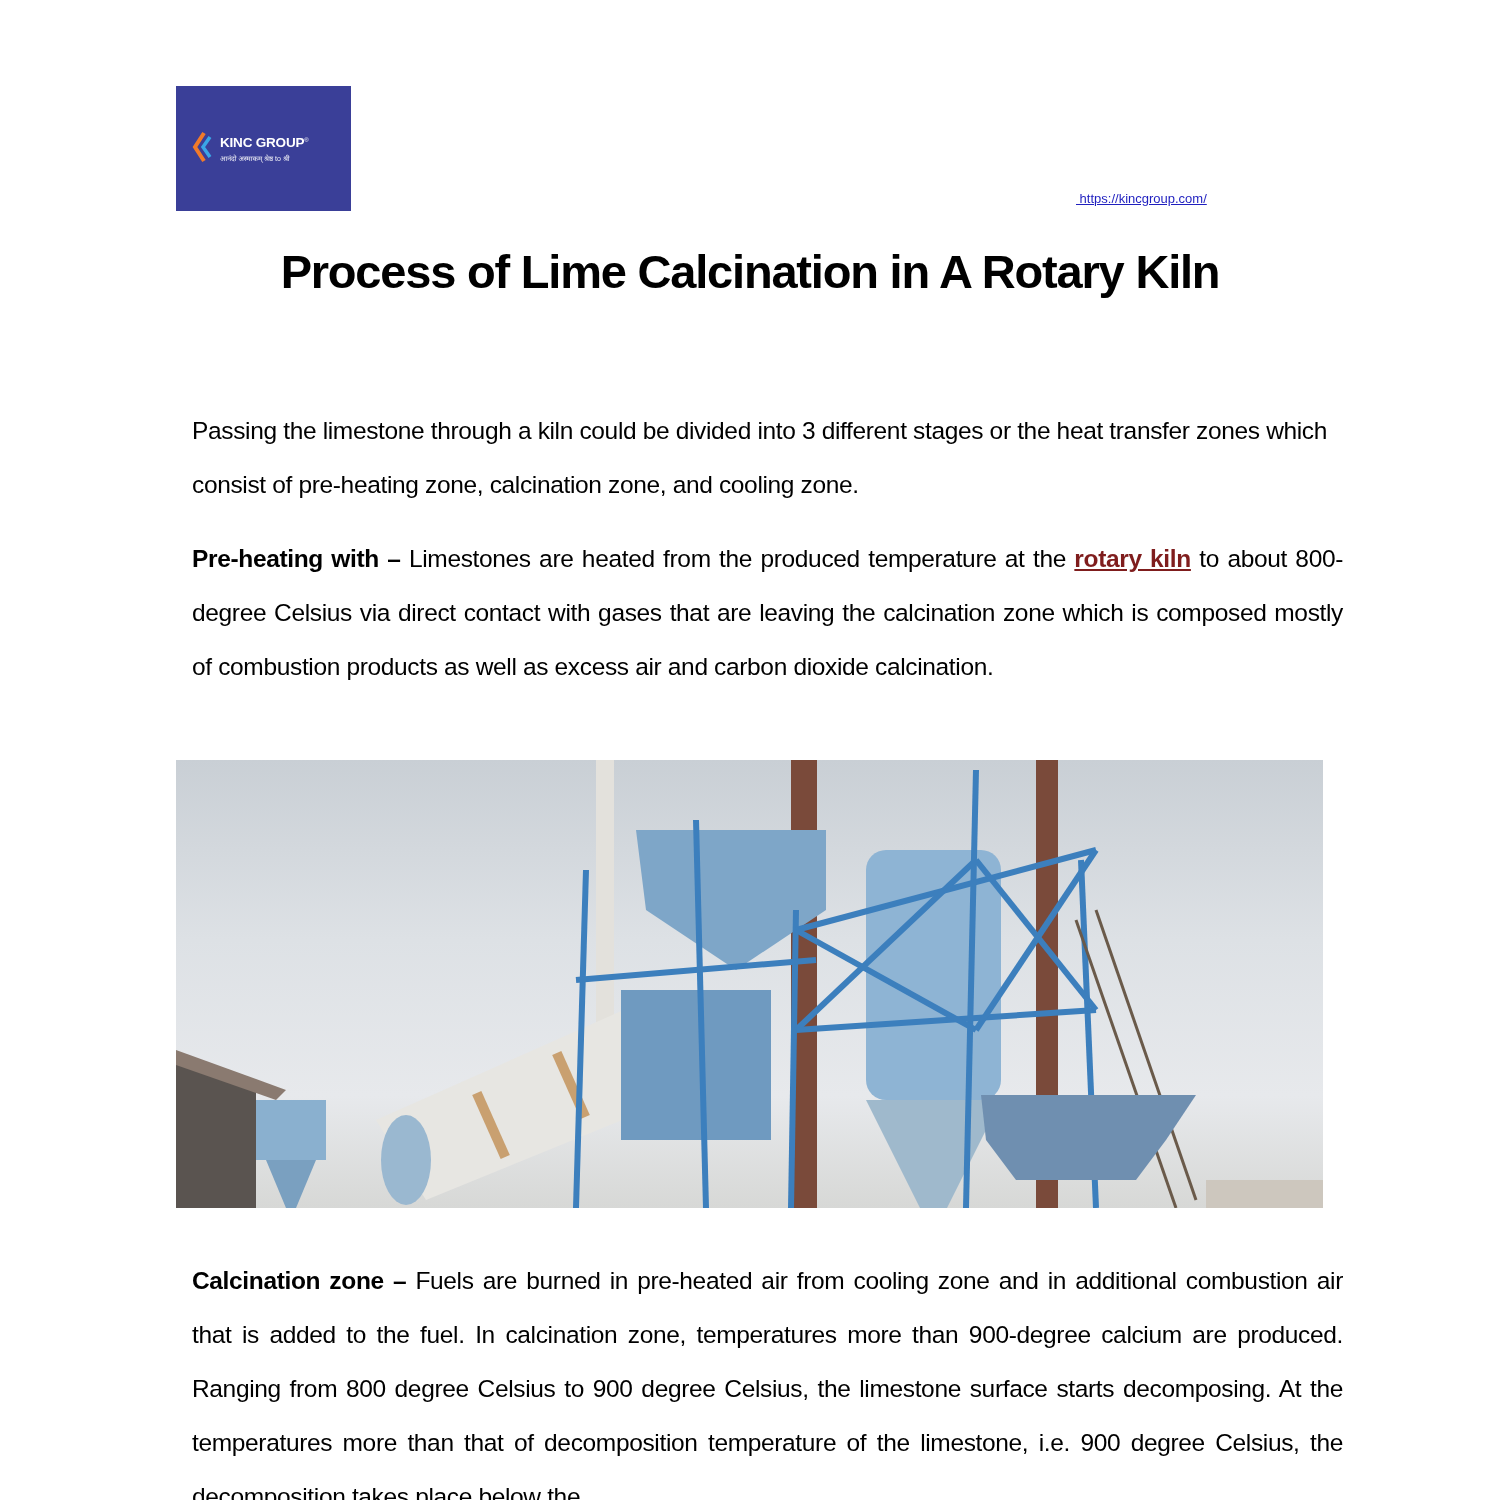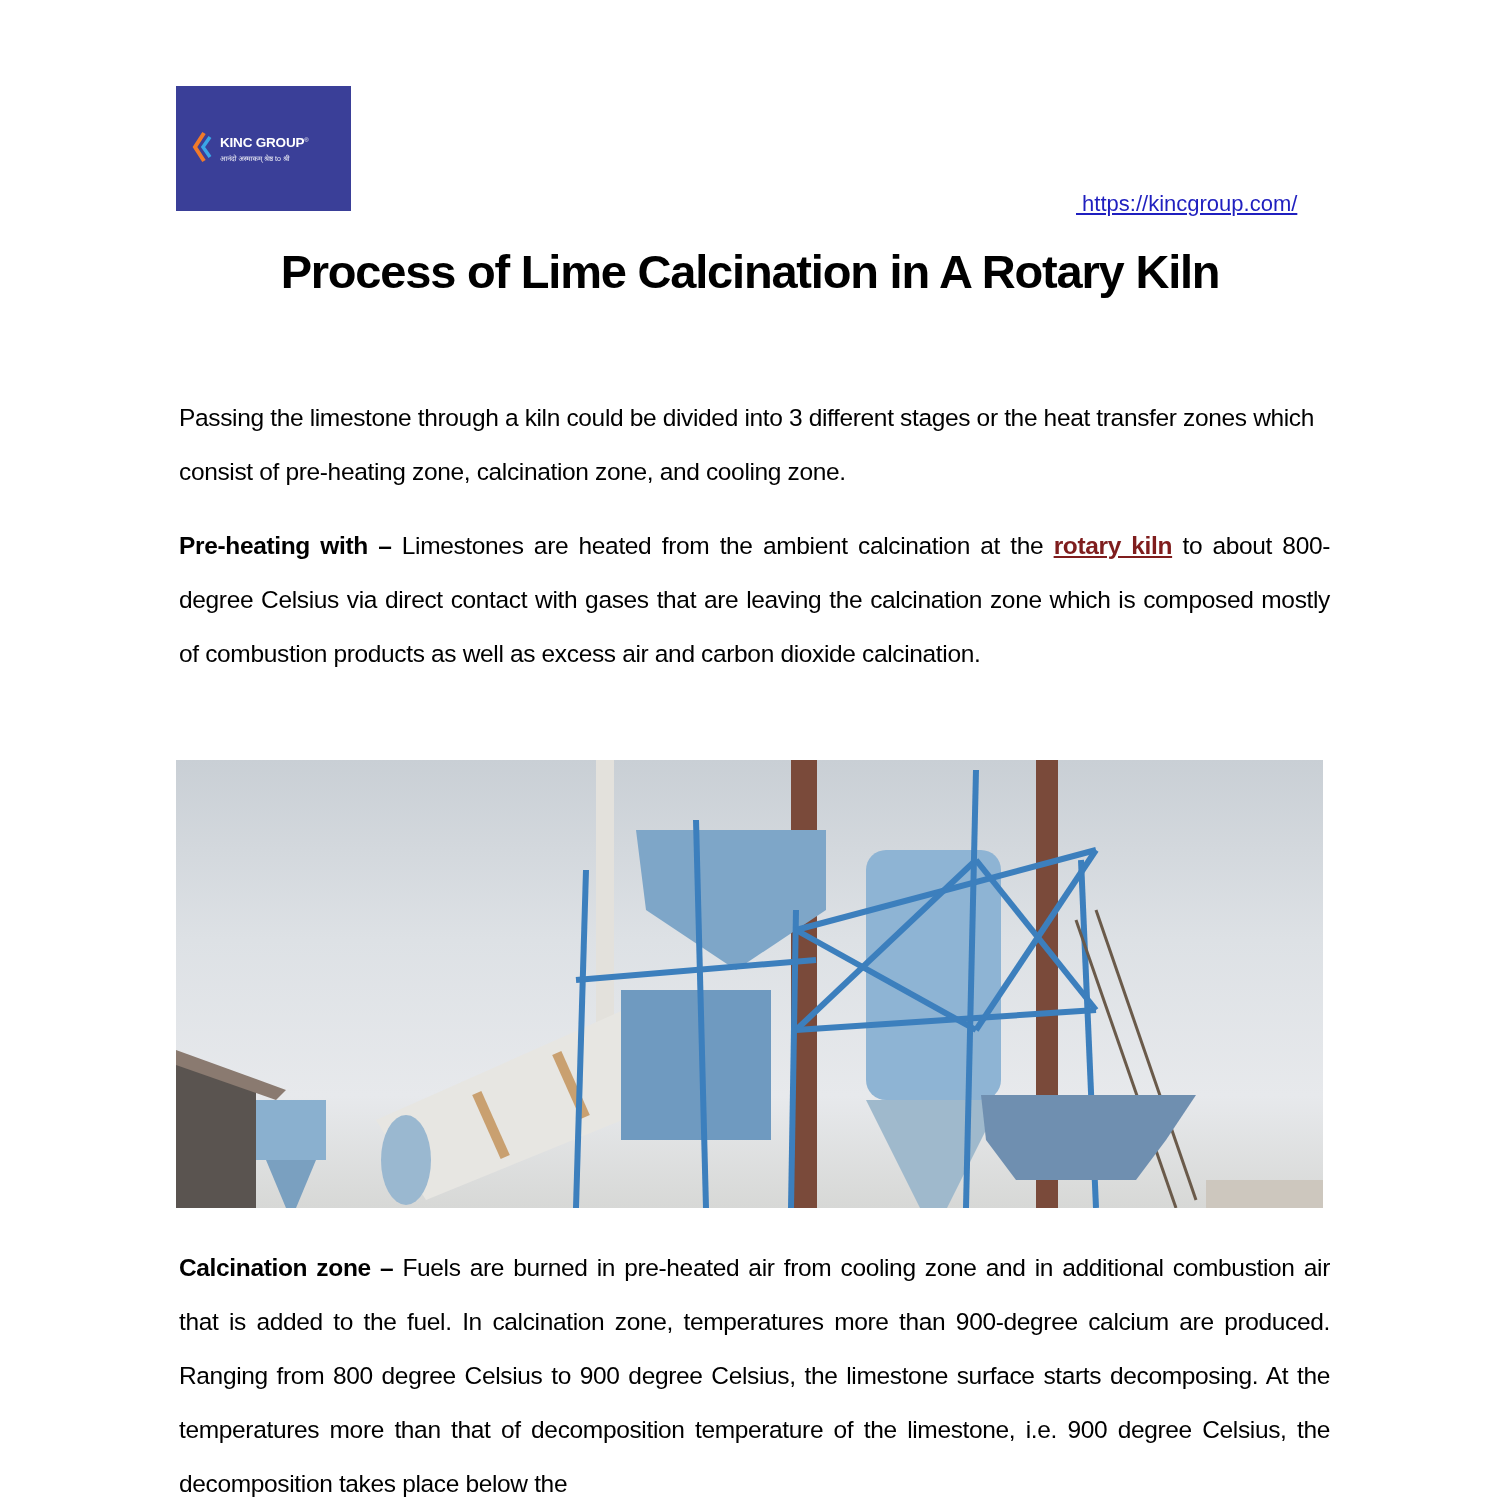--- a/index.html
+++ b/index.html
@@ -3,24 +3,24 @@
 <meta charset="utf-8">
 <style>
   html, body { margin:0; padding:0; background:#ffffff; }
   body { width:1500px; height:1500px; position:relative; overflow:hidden;
          font-family:"Liberation Sans", sans-serif; color:#000; }
   .logo { position:absolute; left:176px; top:86px; width:175px; height:125px; background:#3a3f98; }
   .logo .chev { position:absolute; left:16px; top:45px; width:20px; height:32px; }
   .logo .brand { position:absolute; left:44px; top:49px; color:#fff; font-weight:bold; font-size:13.5px; letter-spacing:-0.2px; white-space:nowrap; }
   .logo .brand sup { font-size:6px; font-weight:normal; }
   .logo .tag { position:absolute; left:44px; top:68px; color:#fff; font-size:7px; white-space:nowrap; opacity:0.95; }
-  .url { position:absolute; left:1076px; top:191px; font-size:22px; color:#1f1fbf; text-decoration:underline; white-space:pre; }
+  .url { position:absolute; left:1076px; top:191px; font-size:13px; color:#1f1fbf; text-decoration:underline; white-space:pre; }
   h1 { position:absolute; left:0; top:244px; width:1500px; margin:0; text-align:center;
        font-size:47px; font-weight:bold; letter-spacing:-1.2px; font-family:"Liberation Sans", sans-serif; }
-  .para { position:absolute; left:176px; width:1151px; font-size:24.5px; line-height:54px; letter-spacing:-0.35px; margin:3px; }
+  .para { position:absolute; left:176px; width:1151px; font-size:24.5px; line-height:54px; letter-spacing:-0.35px; margin:16px; }
   .para.j { text-align:justify; }
   .para b { font-weight:bold; }
   .para a { color:#7f1d1d; font-weight:bold; text-decoration:underline; }
   .photo { position:absolute; left:176px; top:760px; width:1147px; height:448px; overflow:hidden;
            background:linear-gradient(180deg,#c9cfd5 0%,#dde1e5 40%,#e7e9ec 75%,#d7d8d6 100%); }
   .photo svg { position:absolute; left:0; top:0; }
 </style>
 </head>
 <body>
 
@@ -32,21 +32,21 @@
   <span class="brand"><span>KINC GROUP</span><sup>®</sup></span>
   <span class="tag">आनंदो अस्माकम् श्रेष्ठ to श्री</span>
 </div>
 
 <a class="url"> https://kincgroup.com/</a>
 
 <h1>Process of Lime Calcination in A Rotary Kiln</h1>
 
 <p class="para" style="top:388px;">Passing the limestone through a kiln could be divided into 3 different stages or the heat transfer zones which consist of pre-heating zone, calcination zone, and cooling zone.</p>
 
-<p class="para j" style="top:516px;"><b>Pre-heating with –</b><span> Limestones are heated from the ambient calcination at the </span><a>rotary kiln</a><span> to about 800-degree Celsius via direct contact with gases that are leaving the calcination zone which is composed mostly of combustion products as well as excess air and carbon dioxide calcination.</span></p>
+<p class="para j" style="top:516px;"><b>Pre-heating with –</b><span> Limestones are heated from the produced temperature at the </span><a>rotary kiln</a><span> to about 800-degree Celsius via direct contact with gases that are leaving the calcination zone which is composed mostly of combustion products as well as excess air and carbon dioxide calcination.</span></p>
 
 <div class="photo">
   <svg width="1147" height="448" viewBox="0 0 1147 448">
 
     <rect x="420" y="0" width="18" height="330" fill="#e3e1dc"></rect>
 
     <rect x="615" y="0" width="26" height="448" fill="#7a4a3a"></rect>
     <rect x="860" y="0" width="22" height="448" fill="#7a4a3a"></rect>
 
     <polygon points="0,300 80,330 80,448 0,448" fill="#5a5450"></polygon>

